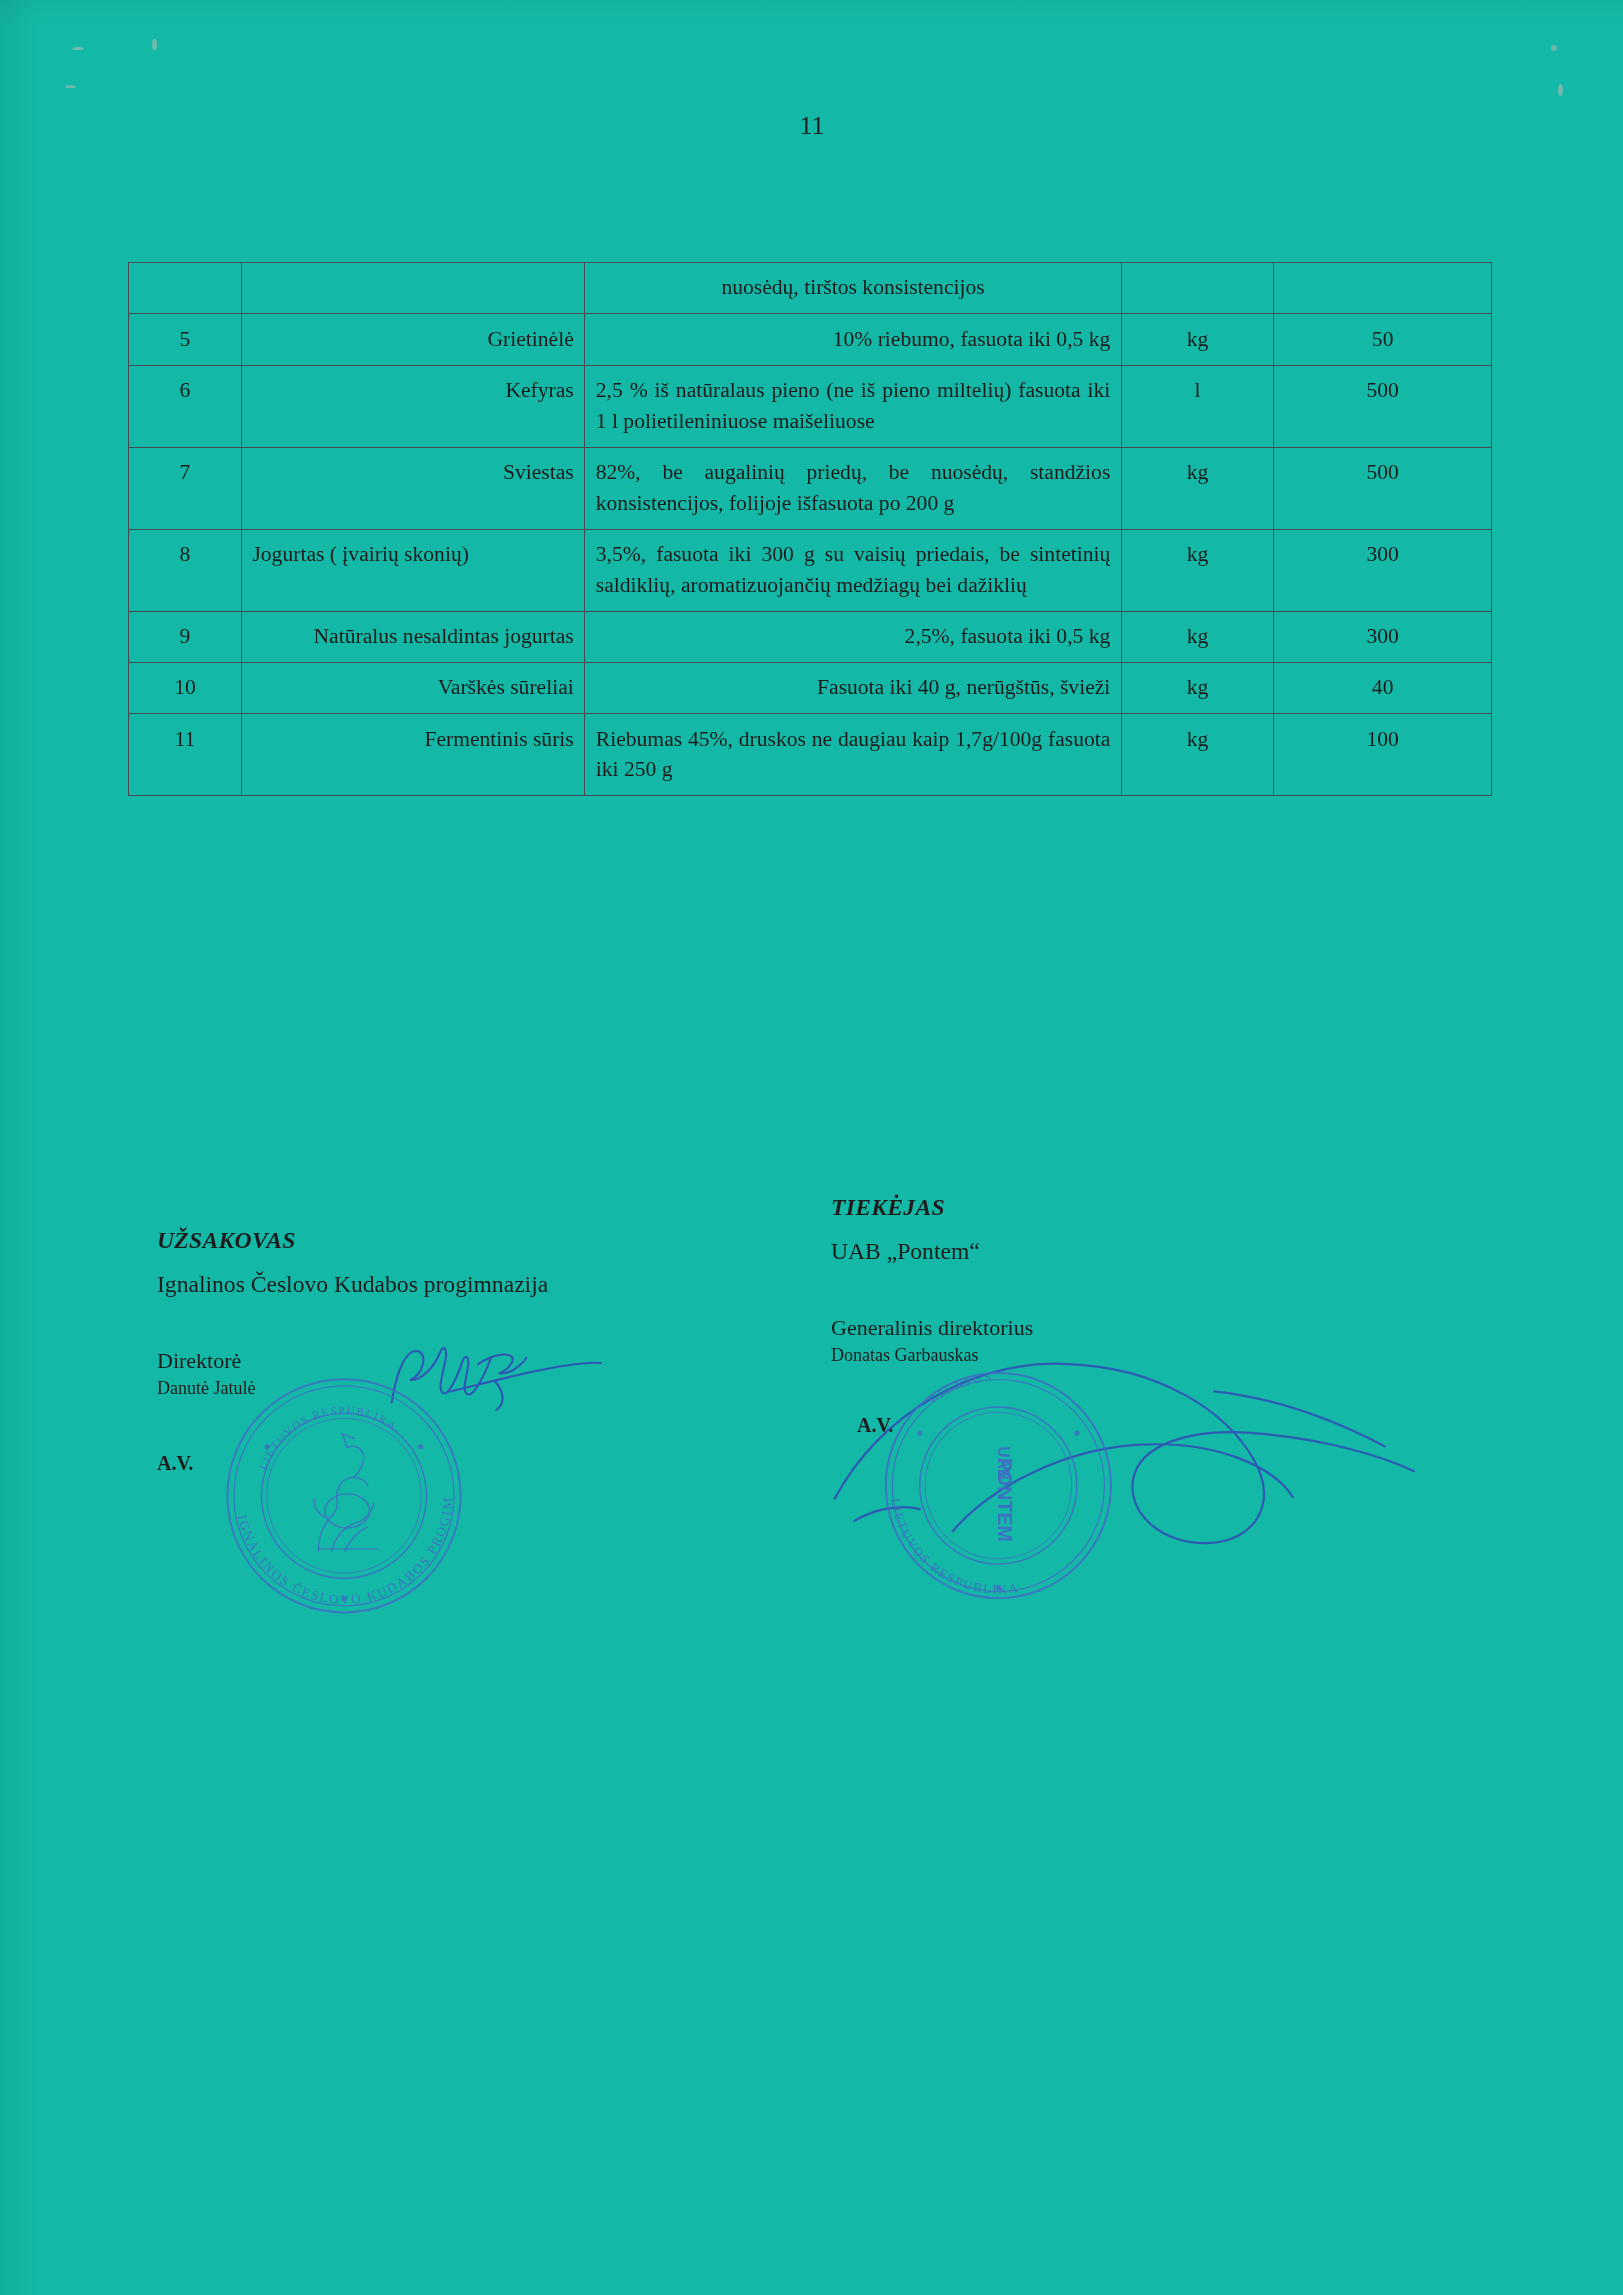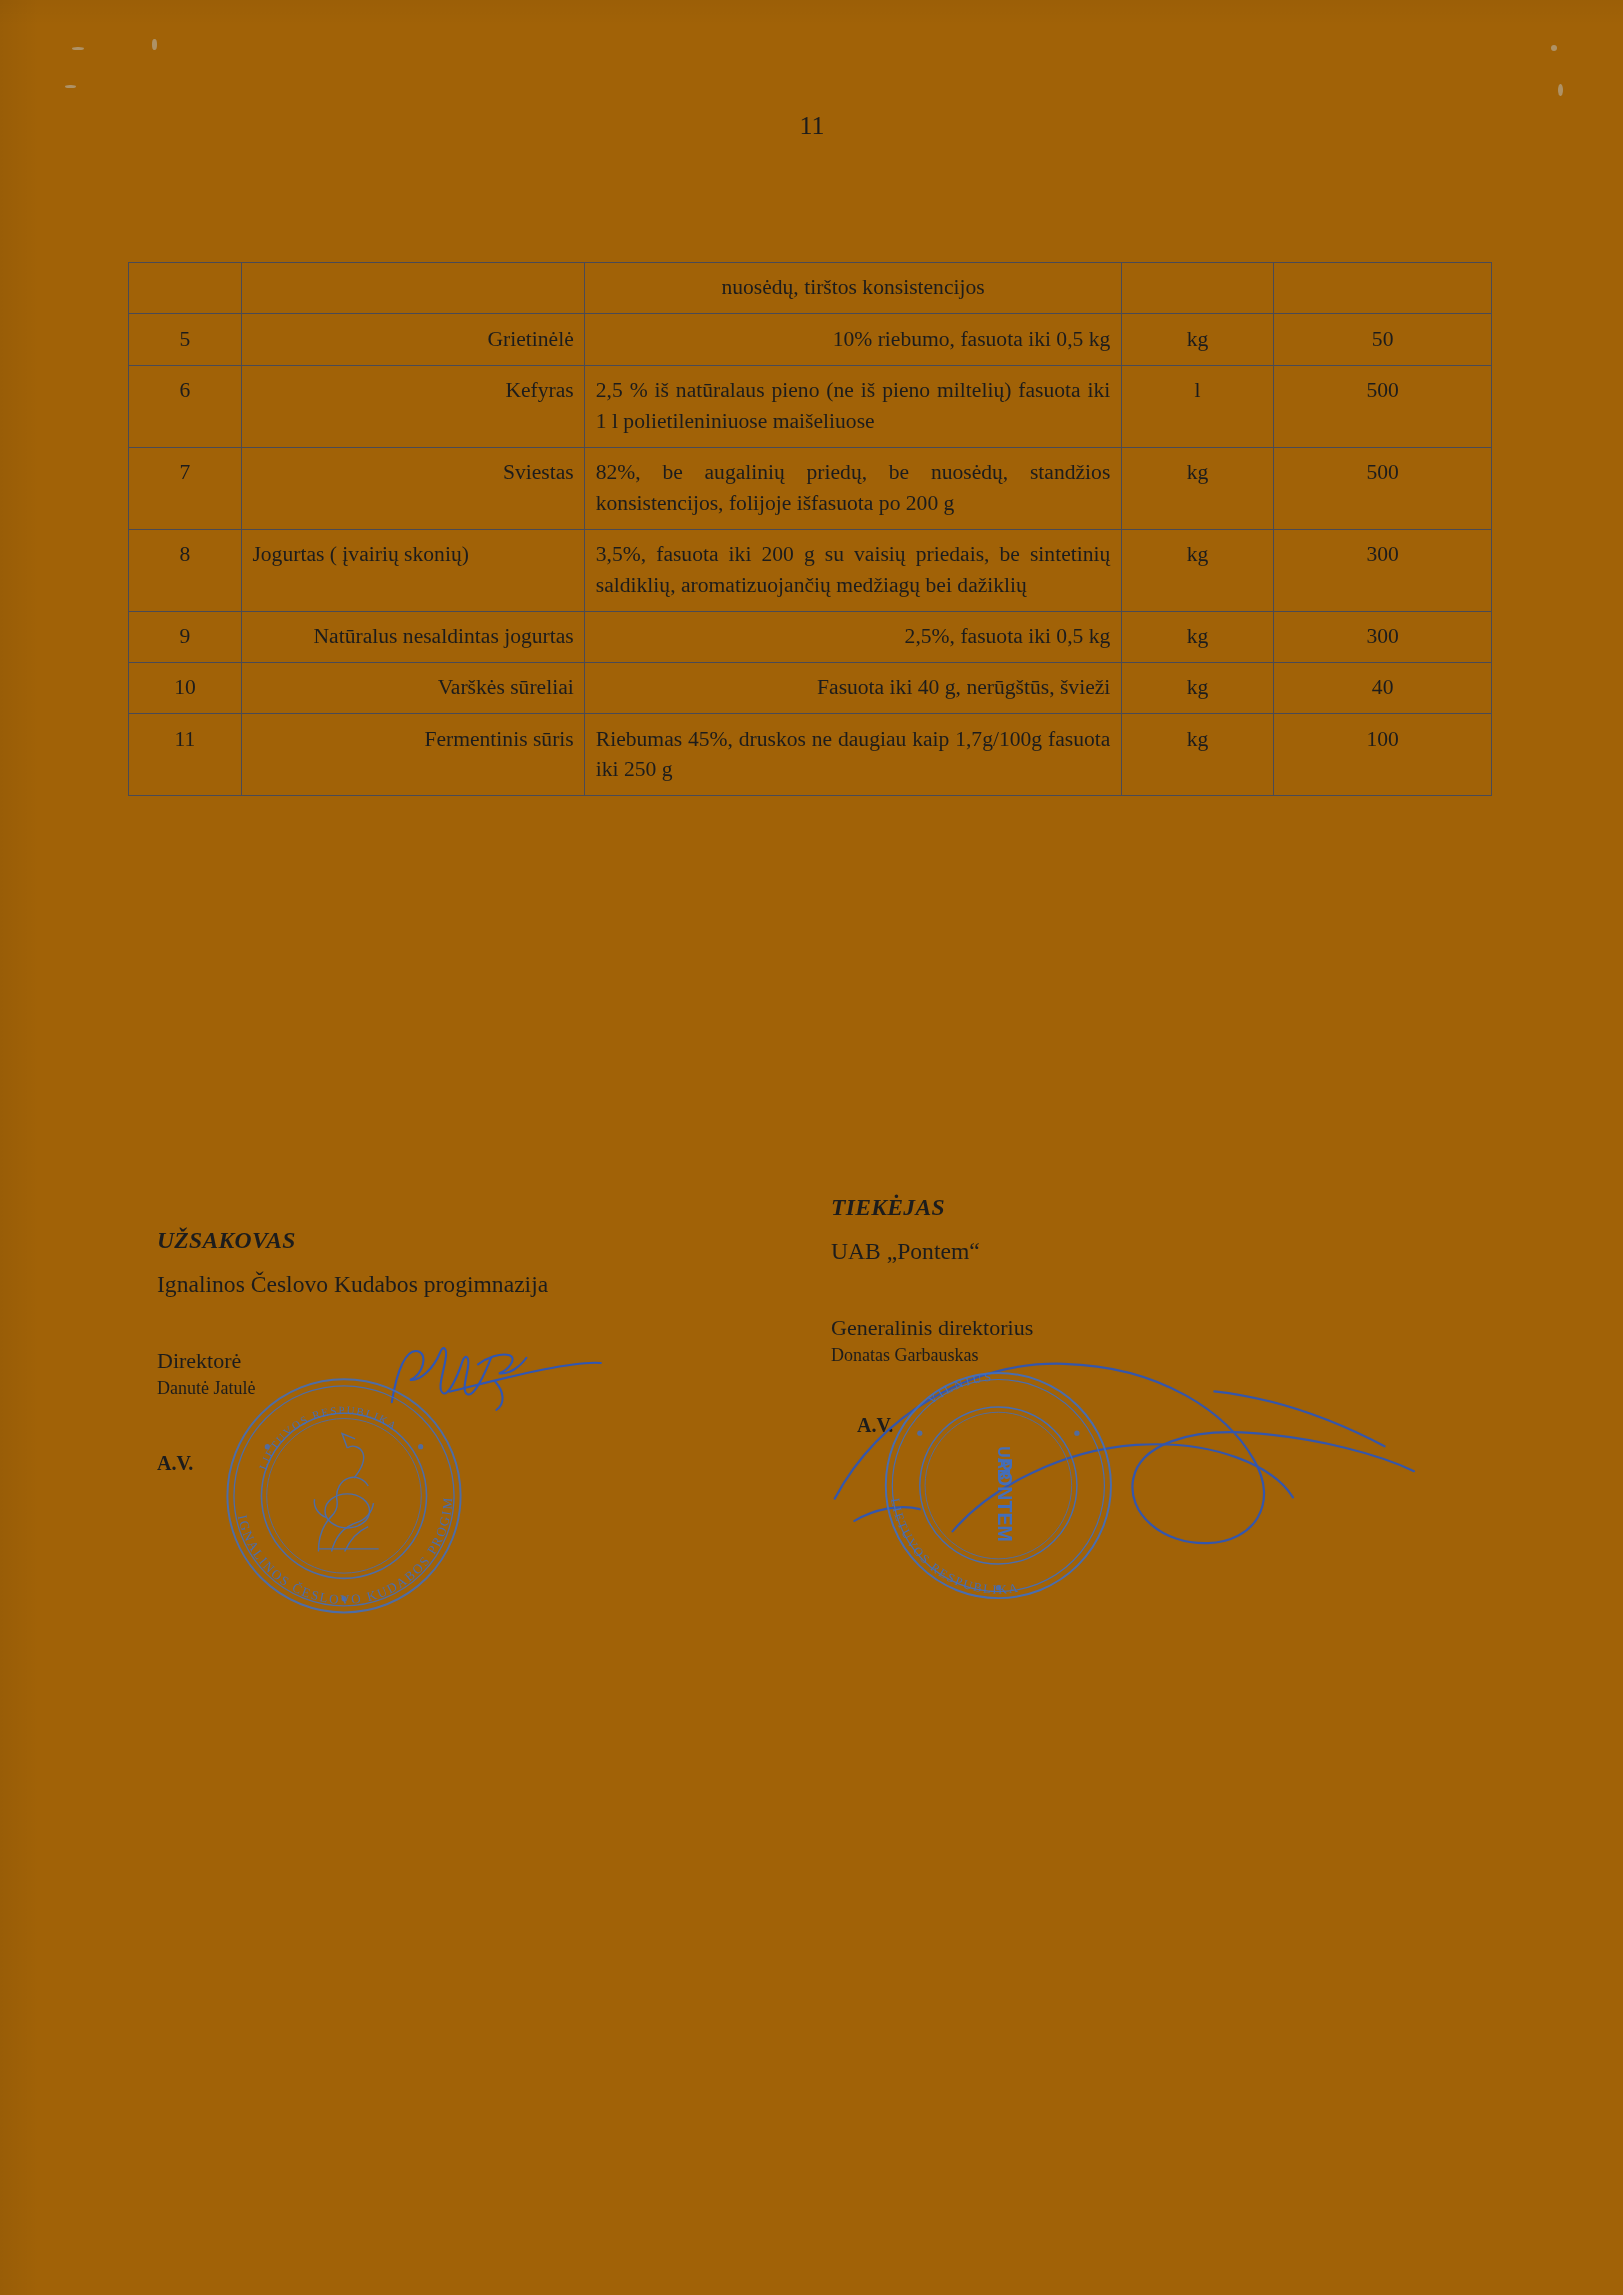--- a/index.html
+++ b/index.html
@@ -11,21 +11,21 @@
     width: 1624px;
     height: 2295px;
     position: relative;
     font-family: "Liberation Serif", serif;
     color: #1c1c1c;
     overflow: hidden;
   }
   .page {
     position: absolute;
     inset: 0;
-    background: #a16207;
+    background: #14b8a6;
   }
   
   .scan-edge-left {
     position: absolute;
     left: 0; top: 0; bottom: 0;
     width: 39px;
     background: linear-gradient(to right, rgba(0,0,0,0.05), rgba(0,0,0,0));
     pointer-events: none;
   }
   .scan-edge-top {
@@ -171,21 +171,21 @@
       <tr>
         <td class="center">7</td>
         <td class="nojust">Sviestas</td>
         <td class="justify">82%, be augalinių priedų, be nuosėdų, standžios konsistencijos, folijoje išfasuota po 200 g</td>
         <td class="center">kg</td>
         <td class="center">500</td>
       </tr>
       <tr>
         <td class="center">8</td>
         <td class="justify">Jogurtas ( įvairių skonių)</td>
-        <td class="justify">3,5%, fasuota iki 200 g su vaisių priedais, be sintetinių saldiklių, aromatizuojančių medžiagų bei dažiklių</td>
+        <td class="justify">3,5%, fasuota iki 300 g su vaisių priedais, be sintetinių saldiklių, aromatizuojančių medžiagų bei dažiklių</td>
         <td class="center">kg</td>
         <td class="center">300</td>
       </tr>
       <tr>
         <td class="center">9</td>
         <td class="nojust">Natūralus nesaldintas jogurtas</td>
         <td class="nojust">2,5%, fasuota  iki 0,5 kg</td>
         <td class="center">kg</td>
         <td class="center">300</td>
       </tr>

